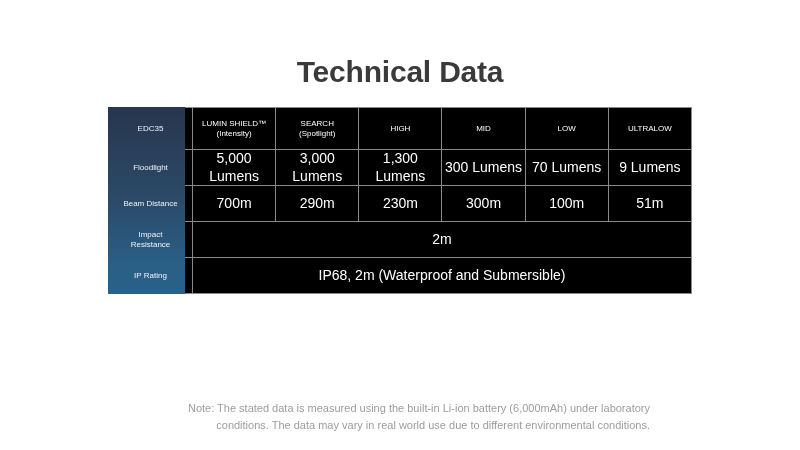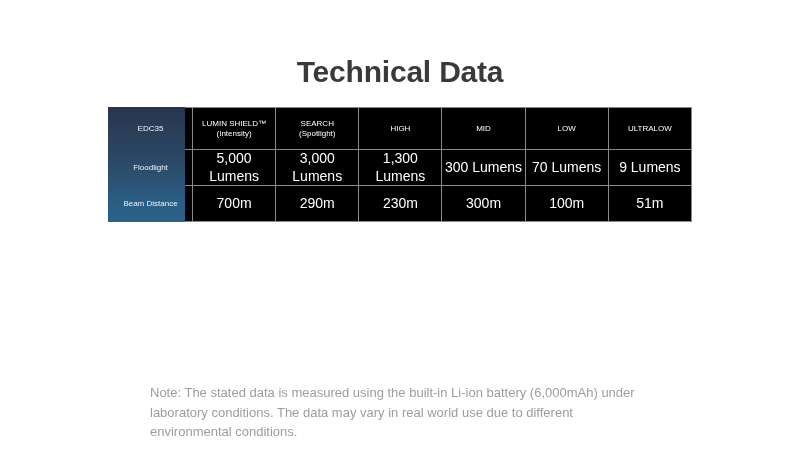--- a/index.html
+++ b/index.html
@@ -93,24 +93,24 @@
     line-height: 1.3;
   }
 
   td.merged {
     border-left: 1px solid #8a8a8a;
   }
 
   .note {
     position: absolute;
     left: 150px;
-    top: 383px;
+    top: 400px;
     width: 500px;
-    text-align: left;
-    font-size: 13px;
+    text-align: right;
+    font-size: 11px;
     line-height: 1.5;
     color: #9d9d9d;
   }
 </style>
 </head>
 <body>
 
 <div class="page">
 
   <div class="page-title">Technical Data</div>
@@ -165,21 +165,34 @@
           </td>
           <td>700m</td>
           <td>290m</td>
           <td>230m</td>
           <td>300m</td>
           <td>100m</td>
           <td>51m</td>
         </tr>
 
 
+        <tr>
+          <td class="rowlabel">
+            <span>Impact</span><br>
+            <span>Resistance</span>
+          </td>
+          <td class="merged" colspan="6">2m</td>
+        </tr>
 
+        <tr>
+          <td class="rowlabel">
+            <span>IP Rating</span>
+          </td>
+          <td class="merged" colspan="6">IP68, 2m (Waterproof and Submersible)</td>
+        </tr>
 
       </tbody>
     </table>
   </div>
 
   <div class="note">Note: The stated data is measured using the built-in Li-ion battery (6,000mAh) under laboratory conditions. The data may vary in real world use due to different environmental conditions.</div>
 
 </div>
 
 </body></html>

